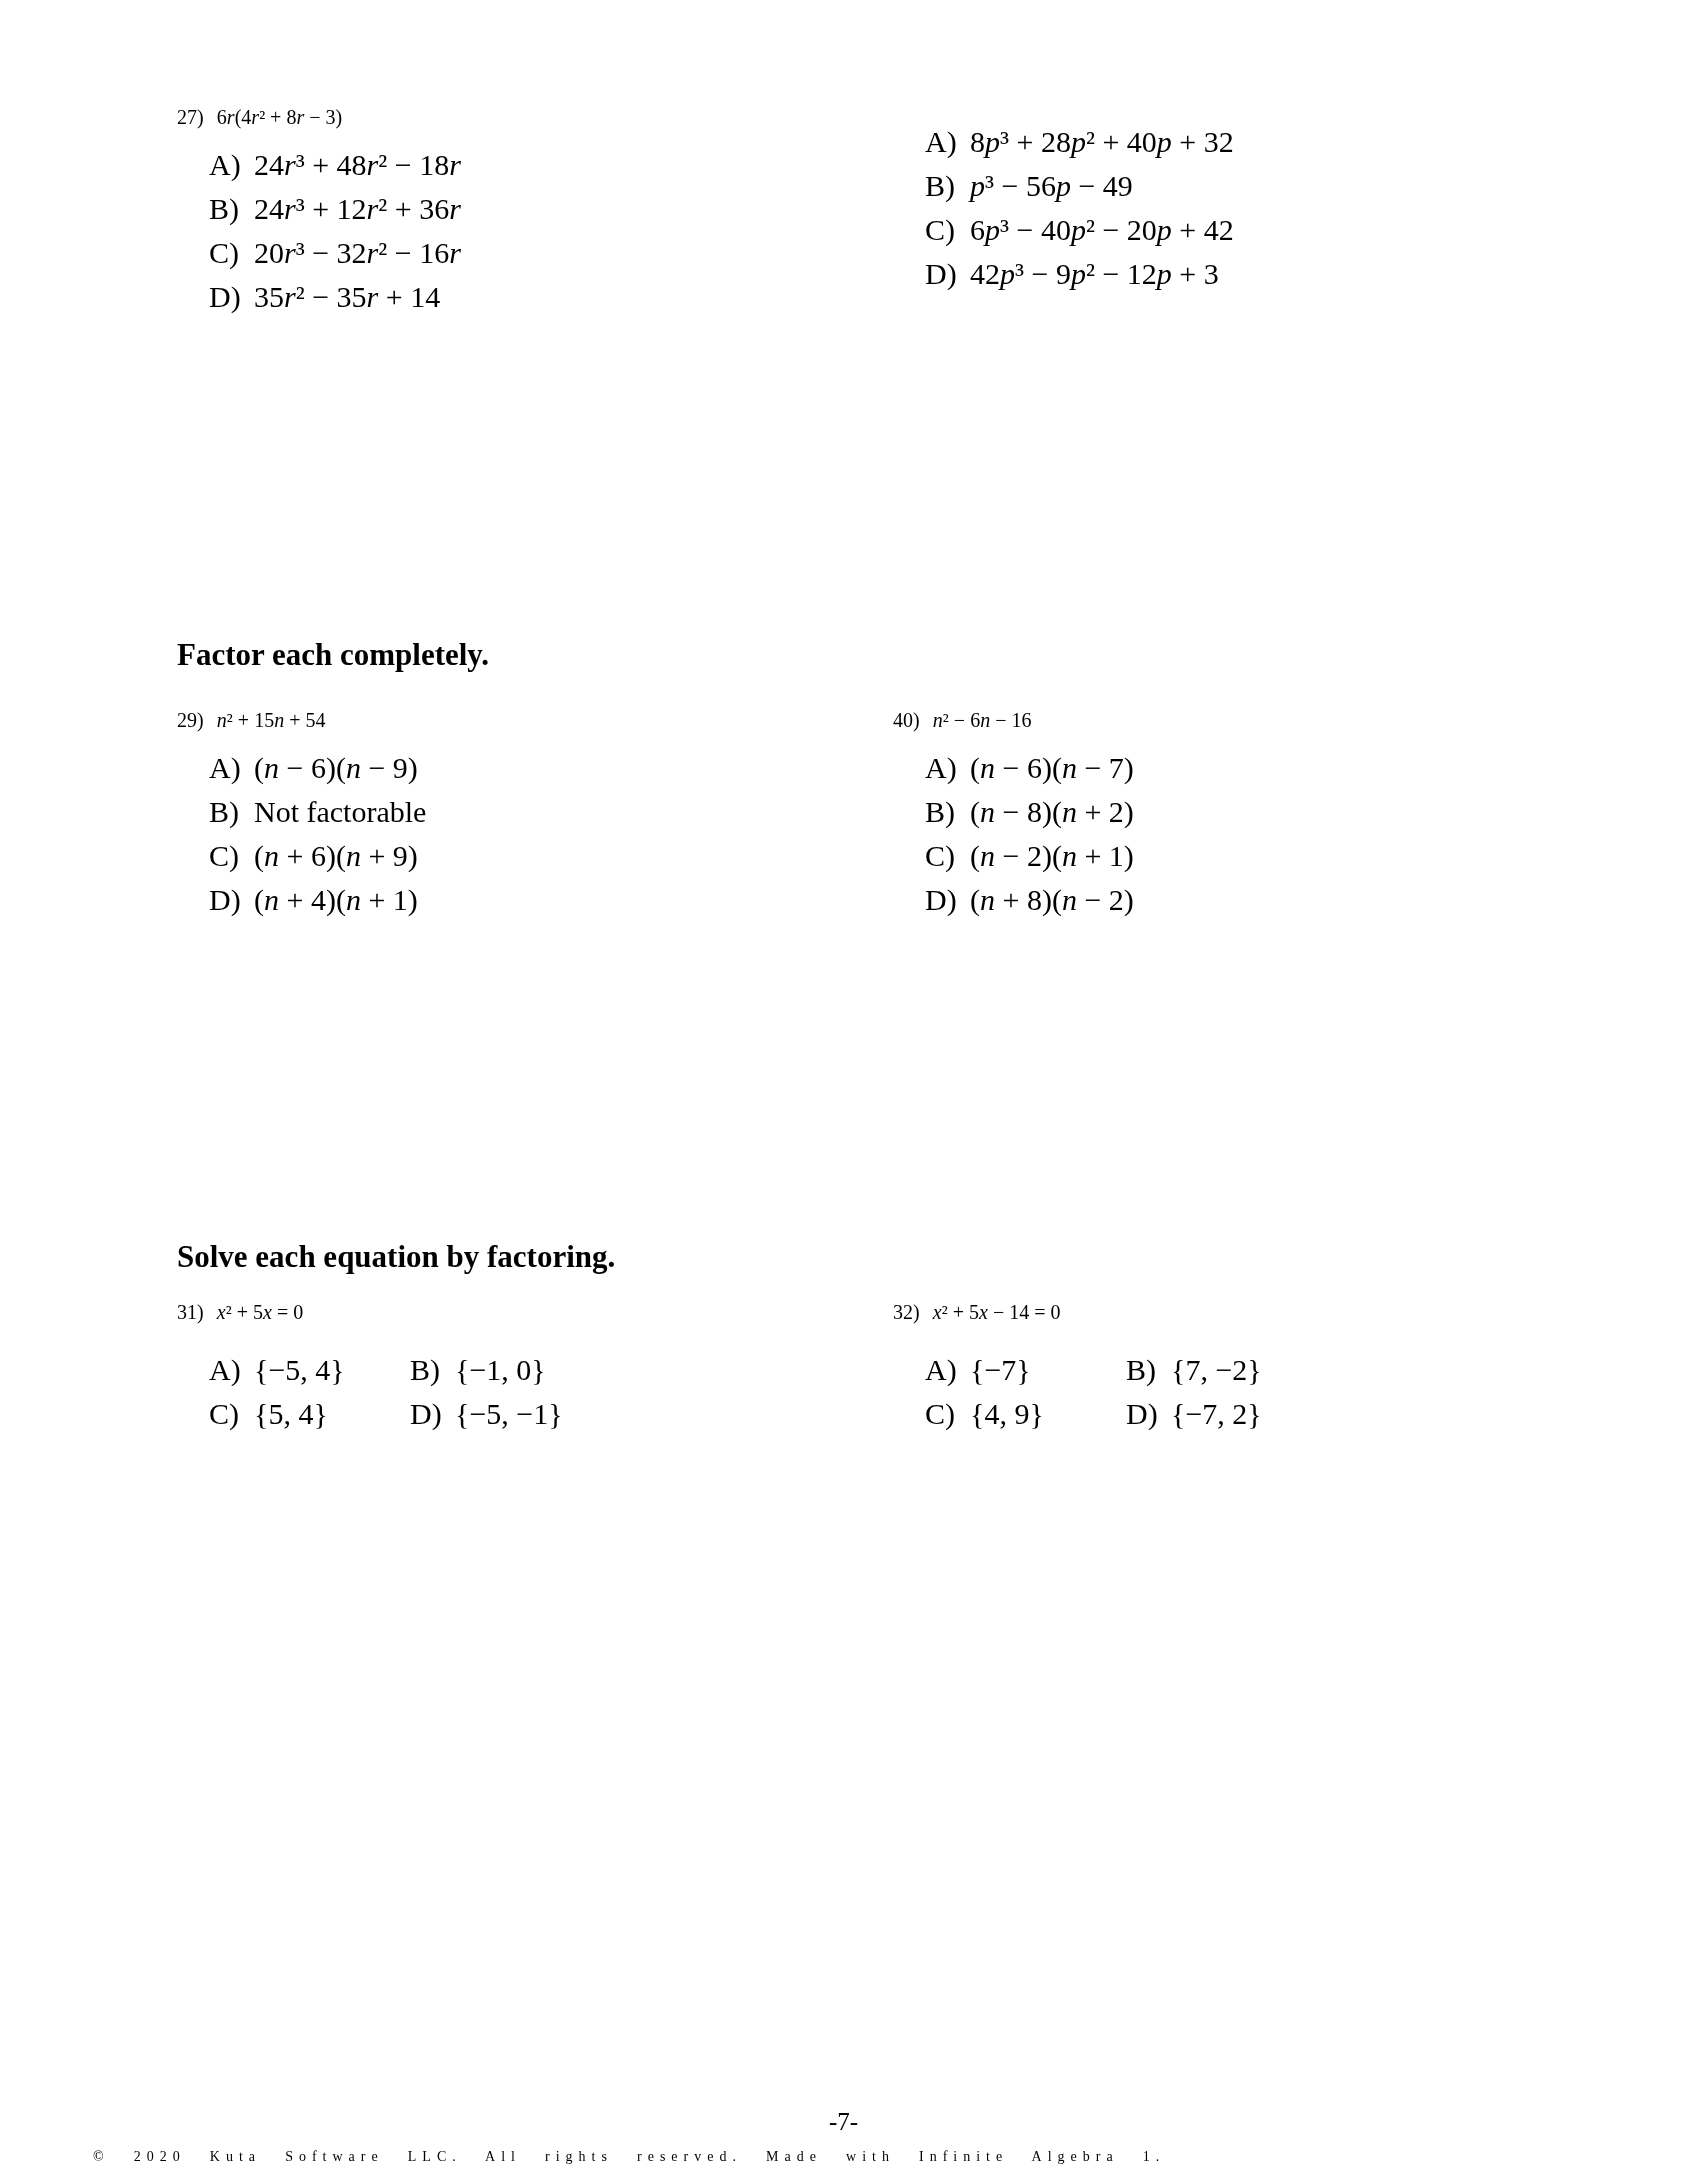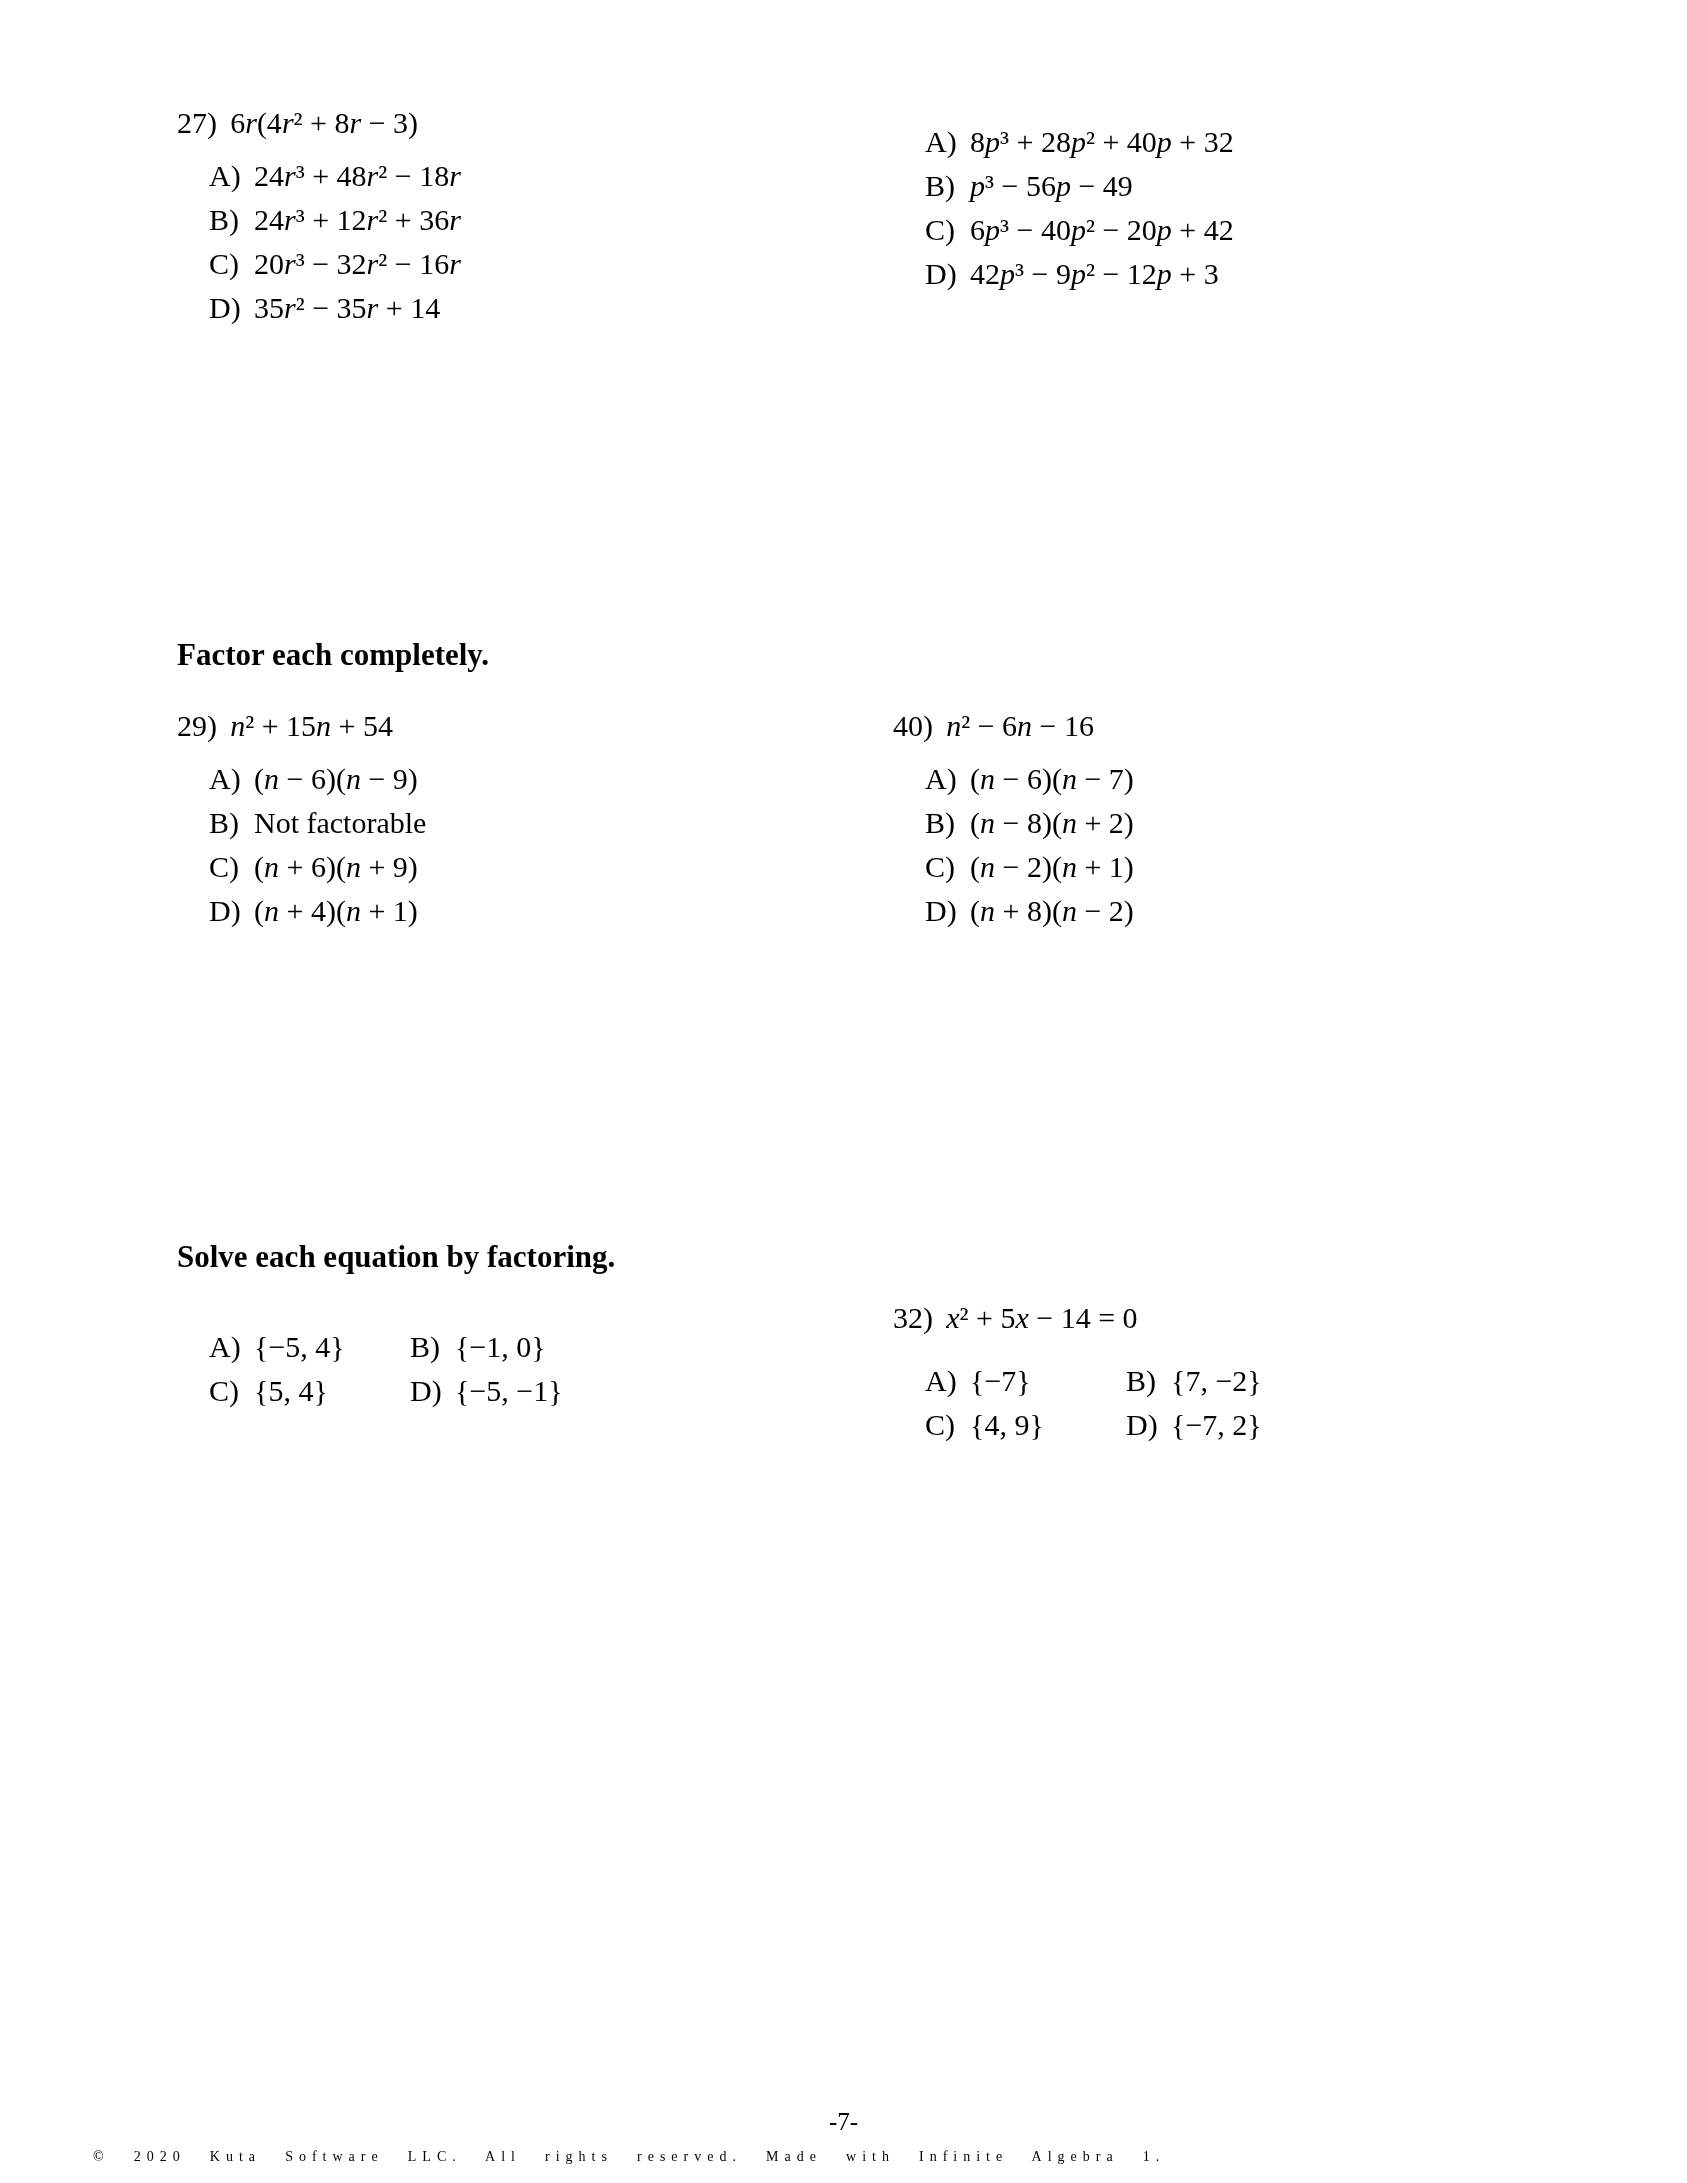--- a/index.html
+++ b/index.html
@@ -11,21 +11,21 @@
     font-family: "Liberation Serif", serif;
   }
   .q-row {
     position: absolute;
     left: 177px;
     right: 53px;
     display: grid;
     grid-template-columns: 716px 1fr;
   }
   .question { }
-  .q-head { font-size: 30px; white-space: nowrap; }
+  .q-head { font-size: 20px; white-space: nowrap; }
   .q-num { display: inline-block; margin-right: 13.2px; }
   .q-problem { }
   .choices { margin-top: 18.5px; margin-left: 32px; }
   .choice {
     display: flex;
     font-size: 30px;
     margin-top: 10px;
     white-space: nowrap;
   }
   .c-label { width: 45px; flex: none; }
@@ -169,20 +169,23 @@
     </div>
   </div>
 
 </div>
 
 <div class="section-header" id="header-solve">Solve each equation by factoring.</div>
 
 <div class="q-row" id="row-3">
 
   <div class="question">
+    <div class="q-head">
+      <span class="q-num">31)</span><span class="q-problem"><i>x</i>² + 5<i>x</i> = 0</span>
+    </div>
     <div class="choices choices-grid">
       <div class="choice">
         <span class="c-label">A)</span>
         <span class="c-text">{−5, 4}</span>
       </div>
       <div class="choice">
         <span class="c-label">B)</span>
         <span class="c-text">{−1, 0}</span>
       </div>
       <div class="choice">

